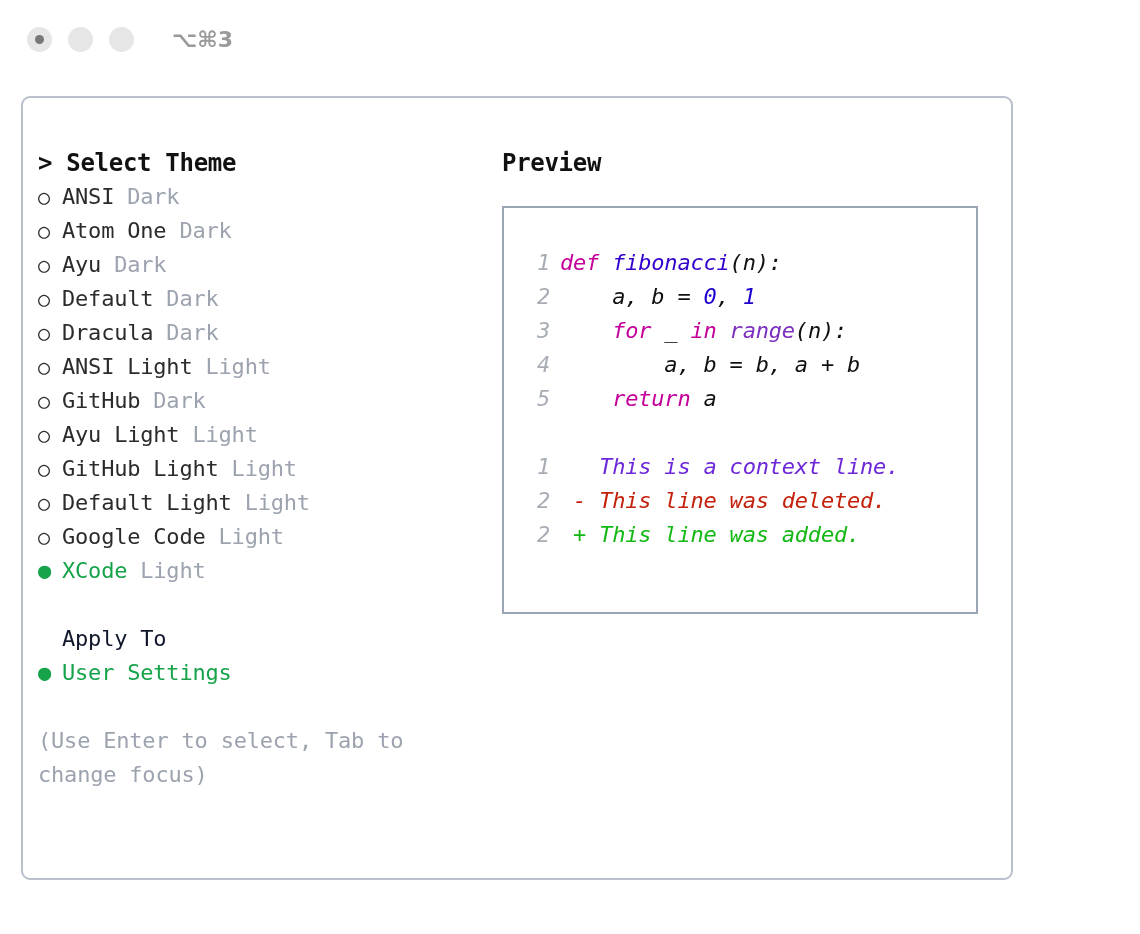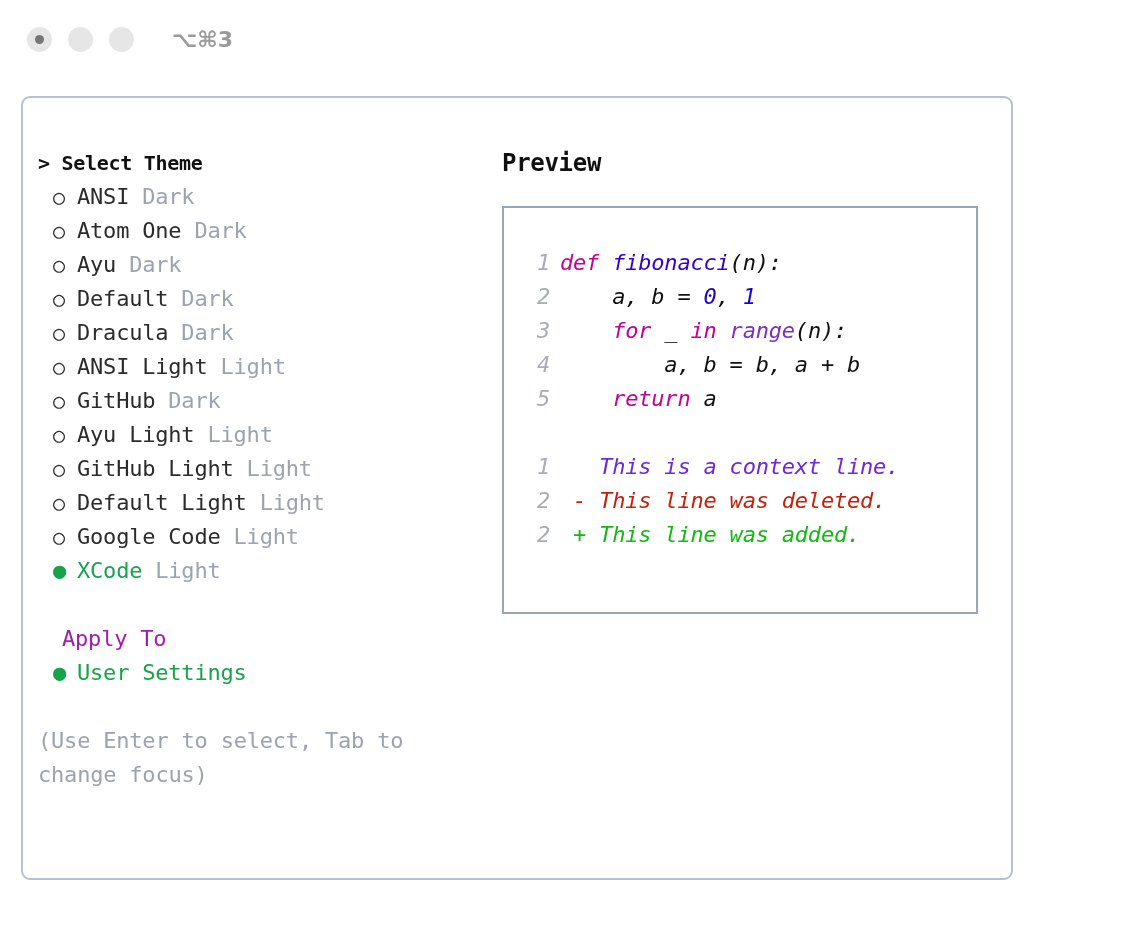--- a/index.html
+++ b/index.html
@@ -78,50 +78,49 @@
   }
 
   
   .left-col {
     position: absolute;
     left: 15px;
     top: 48px;
     width: 450px;
   }
   .section-header {
-    font-size: 20px;
+    font-size: 24px;
     font-weight: bold;
     color: #111111;
     line-height: 34px;
     white-space: pre;
     letter-spacing: -0.3px;
   }
   .opt-row {
     font-size: 22px;
     line-height: 34px;
     white-space: pre;
     color: #2b2b2b;
     display: block;
     letter-spacing: -0.2px;
-    margin-left: 15px;
   }
   .marker { display: inline-block; width: 24px; }
   .marker.sel { color: #16a34a; }
   .marker.unsel { color: #2b2b2b; font-size: 20px; }
   .opt-label.sel { color: #16a34a; }
   .opt-label.unsel { color: #2b2b2b; }
   .opt-kind { color: #9ca3af; }
 
   .subsection {
     margin-top: 34px;
   }
   .subsection-title {
     font-size: 22px;
     line-height: 34px;
-    color: #a21caf;
+    color: #0f172a;
     white-space: pre;
     padding-left: 24px;
     letter-spacing: -0.2px;
   }
   .hint {
     margin-top: 34px;
     font-size: 22px;
     line-height: 34px;
     color: #9ca3af;
     width: 420px;

